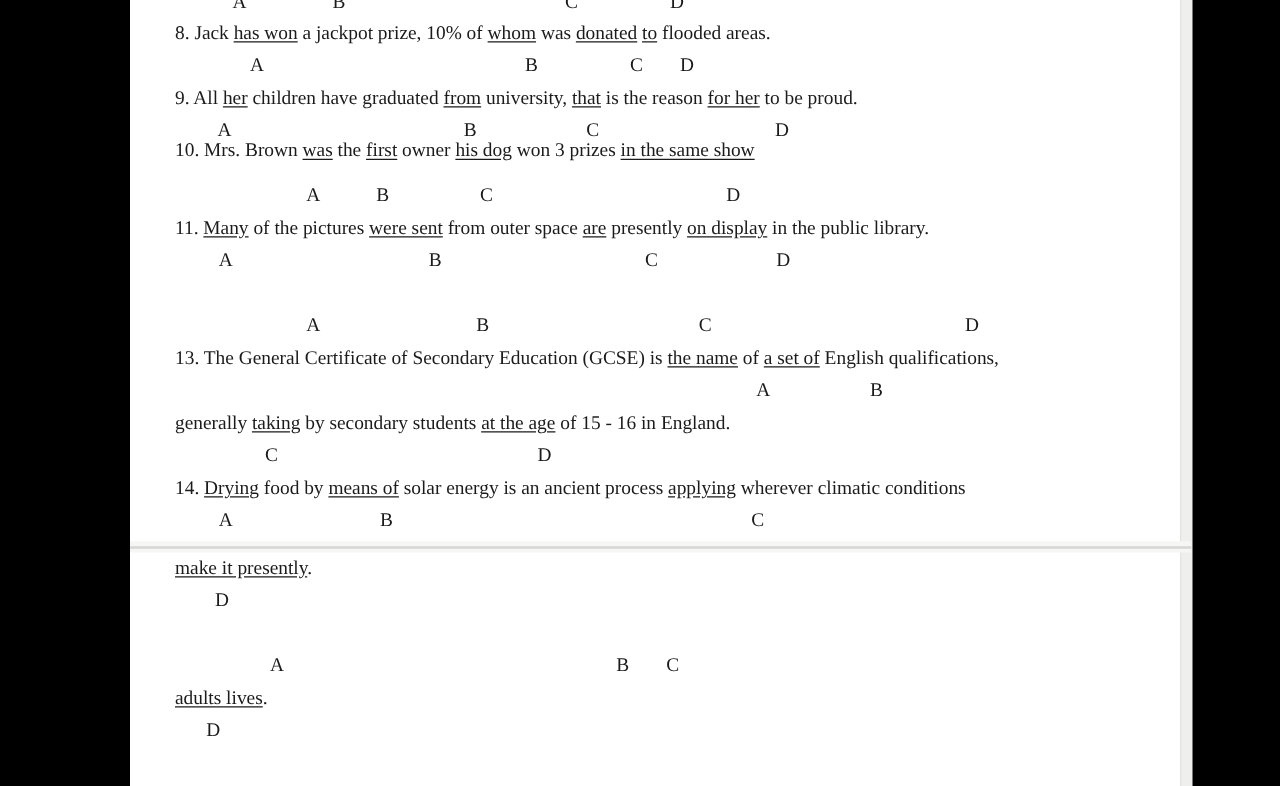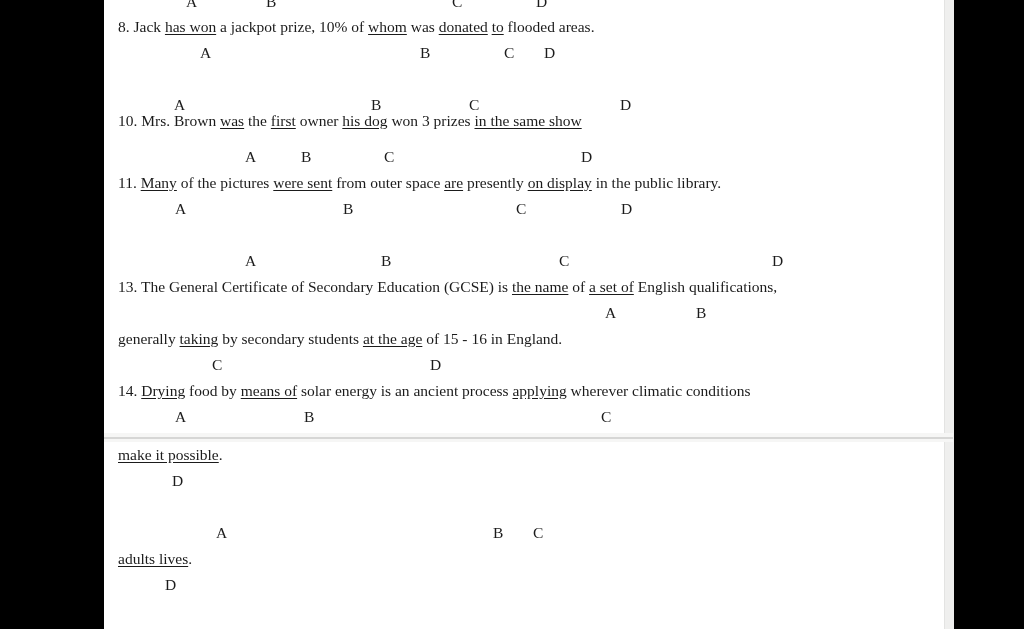--- a/index.html
+++ b/index.html
@@ -2,21 +2,21 @@
 <html><head>
 <meta charset="utf-8">
 <style>
   html,body{margin:0;padding:0;background:#000;width:1024px;height:629px;overflow:hidden;}
   .stage{position:relative;width:1024px;height:629px;font-family:"Liberation Serif","DejaVu Serif",serif;color:#1b1b1b;}
   .page{position:absolute;left:104px;top:0;width:840px;height:629px;background:#ffffff;}
   .scroll-strip{position:absolute;left:944px;top:0;width:9px;height:629px;background:#efefee;border-left:1px solid #e3e3e2;}
   .break-band{position:absolute;left:104px;top:433px;width:849px;height:9px;background:#f6f6f5;}
   .break-line{position:absolute;left:104px;top:437px;width:849px;height:2px;background:#d6d6d5;}
   .trow{position:absolute;left:104px;width:840px;height:26px;line-height:26px;font-size:15.5px;}
-  .txt{padding-left:14px;box-sizing:border-box;white-space:pre;}
+  .txt{padding-left:36px;box-sizing:border-box;white-space:pre;}
   .u{text-decoration:underline;text-underline-offset:2px;}
   .ltr{position:absolute;top:0;}
 </style>
 </head>
 <body>
 
 <div class="stage">
   <div class="page"></div>
   <div class="scroll-strip"></div>
   <div class="break-band"></div>
@@ -30,20 +30,21 @@
     </div>
 
   <div class="trow txt" style="top:14px"><span>8. Jack </span><span class="u">has won</span><span> a jackpot prize, 10% of </span><span class="u">whom</span><span> was </span><span class="u">donated</span><span> </span><span class="u">to</span><span> flooded areas.</span></div>
   <div class="trow" style="top:40px">
       <span class="ltr" style="left:96px">A</span>
       <span class="ltr" style="left:316px">B</span>
       <span class="ltr" style="left:400px">C</span>
       <span class="ltr" style="left:440px">D</span>
     </div>
 
+  <div class="trow txt" style="top:66px"><span>9. All </span><span class="u">her</span><span> children have graduated </span><span class="u">from</span><span> university, </span><span class="u">that</span><span> is the reason </span><span class="u">for her</span><span> to be proud.</span></div>
   <div class="trow" style="top:92px">
       <span class="ltr" style="left:70px">A</span>
       <span class="ltr" style="left:267px">B</span>
       <span class="ltr" style="left:365px">C</span>
       <span class="ltr" style="left:516px">D</span>
     </div>
 
   <div class="trow txt" style="top:108px"><span>10. Mrs. Brown </span><span class="u">was</span><span> the </span><span class="u">first</span><span> owner </span><span class="u">his dog</span><span> won 3 prizes </span><span class="u">in the same show</span></div>
   <div class="trow" style="top:144px">
       <span class="ltr" style="left:141px">A</span>
@@ -78,21 +79,21 @@
       <span class="ltr" style="left:326px">D</span>
     </div>
 
   <div class="trow txt" style="top:378px"><span>14. </span><span class="u">Drying</span><span> food by </span><span class="u">means of</span><span> solar energy is an ancient process </span><span class="u">applying</span><span> wherever climatic conditions</span></div>
   <div class="trow" style="top:404px">
       <span class="ltr" style="left:71px">A</span>
       <span class="ltr" style="left:200px">B</span>
       <span class="ltr" style="left:497px">C</span>
     </div>
 
-  <div class="trow txt" style="top:442px"><span class="u">make it possible</span><span>.</span></div>
+  <div class="trow txt" style="top:442px"><span class="u">make it presently</span><span>.</span></div>
   <div class="trow" style="top:468px">
       <span class="ltr" style="left:68px">D</span>
     </div>
 
   <div class="trow" style="top:520px">
       <span class="ltr" style="left:112px">A</span>
       <span class="ltr" style="left:389px">B</span>
       <span class="ltr" style="left:429px">C</span>
     </div>
 

